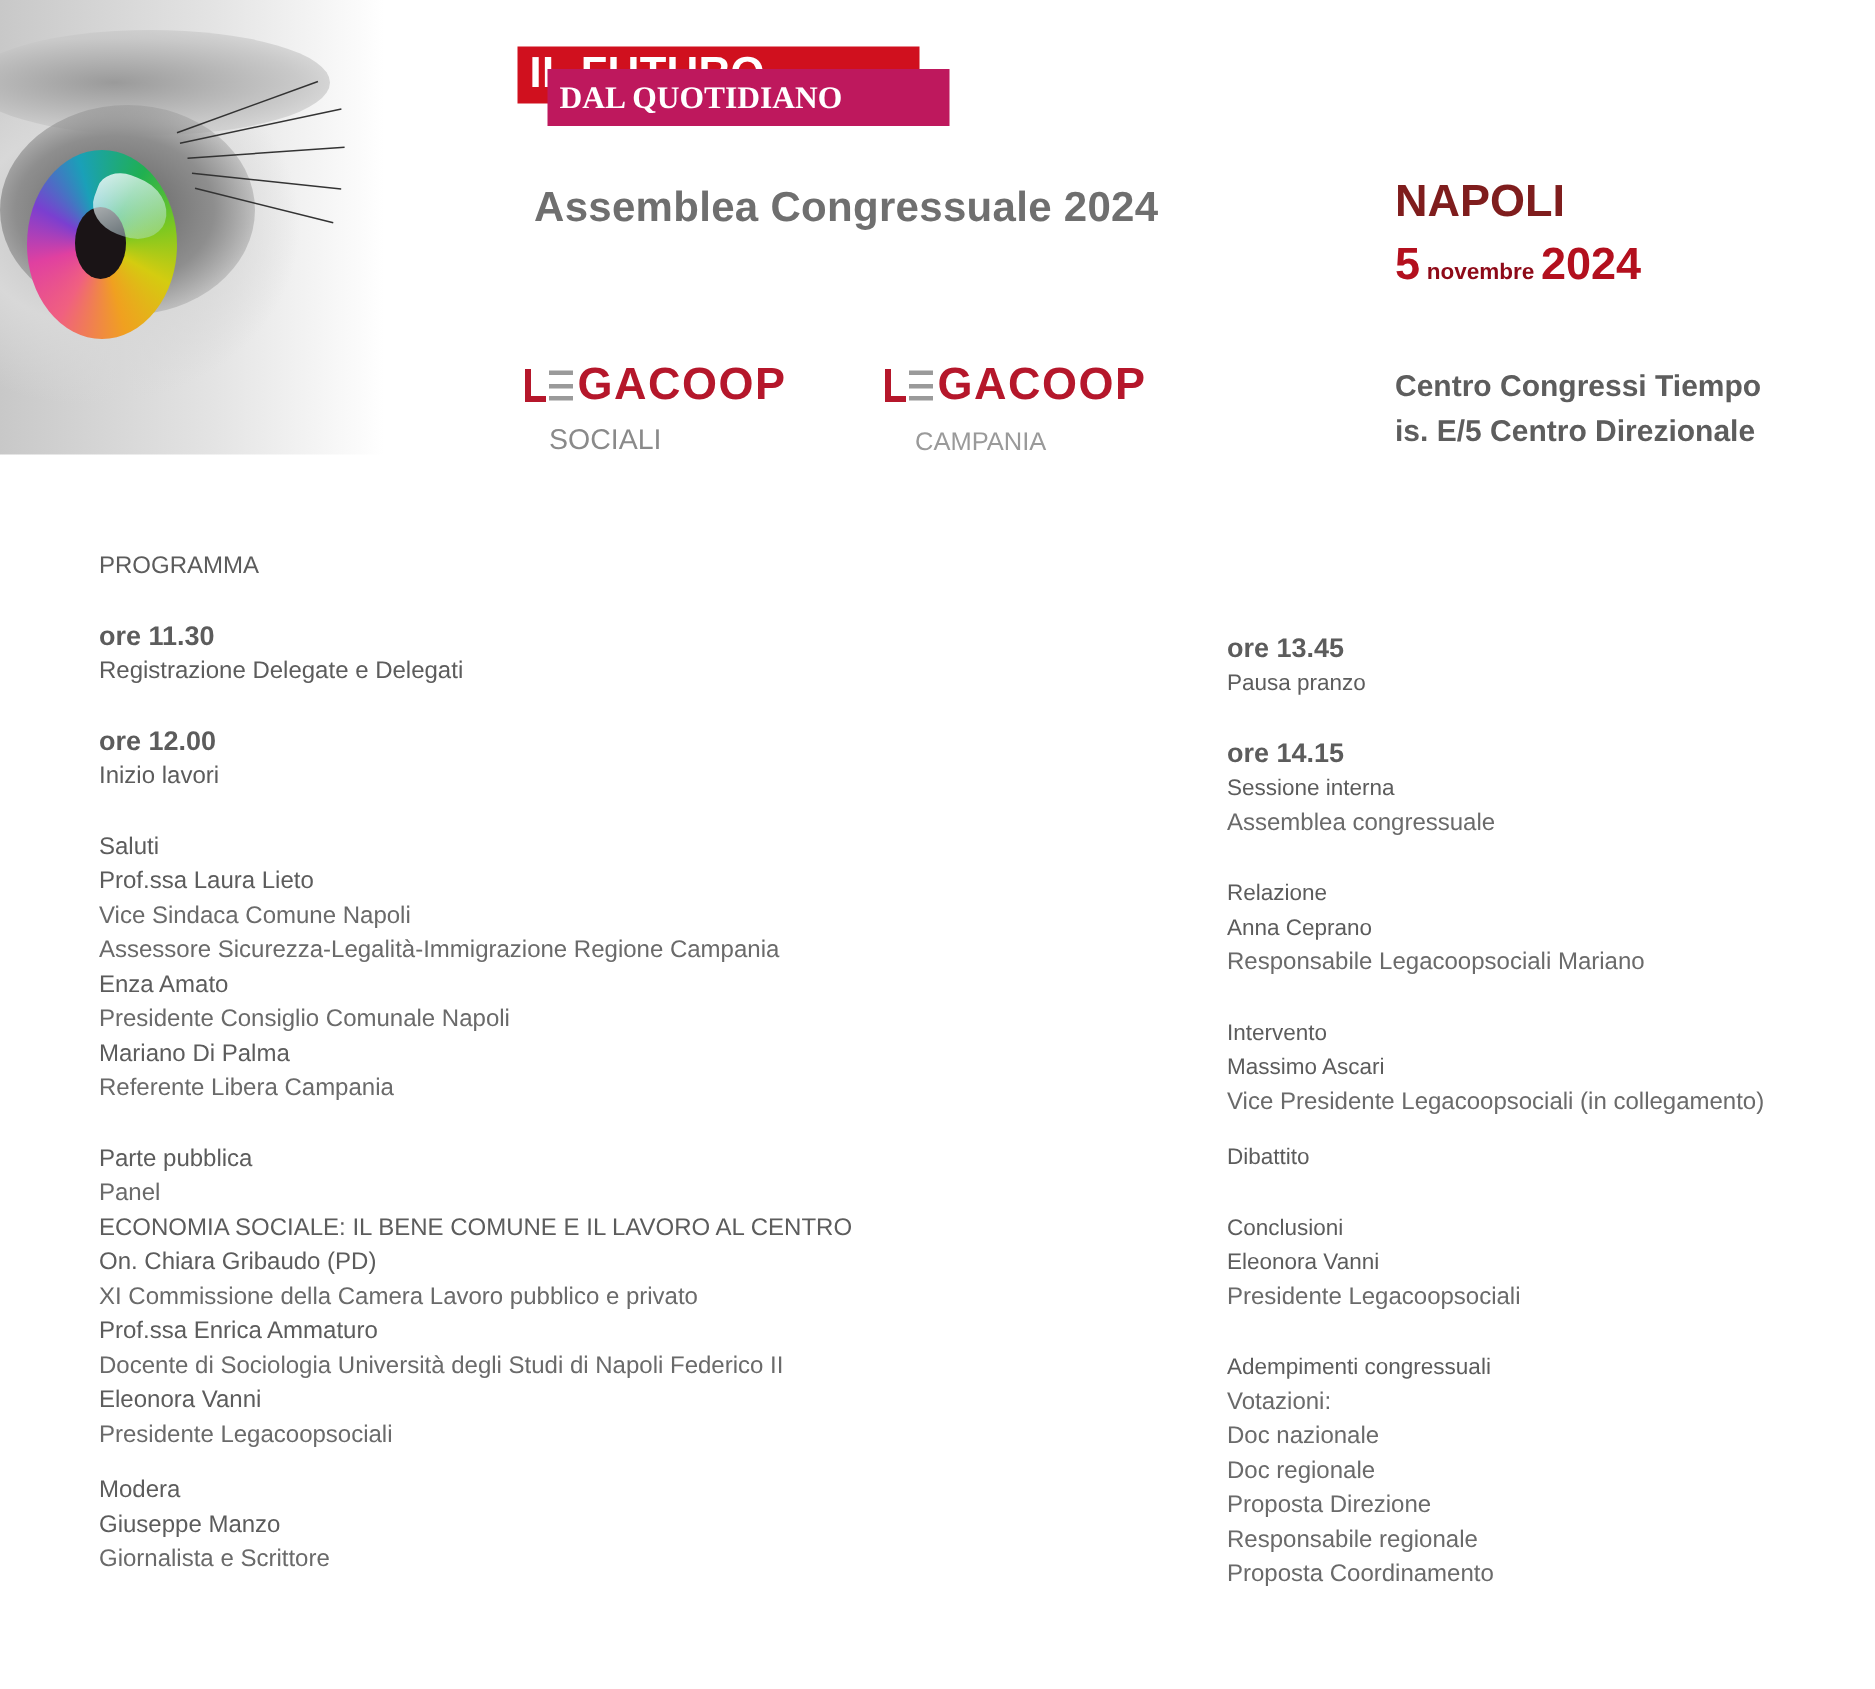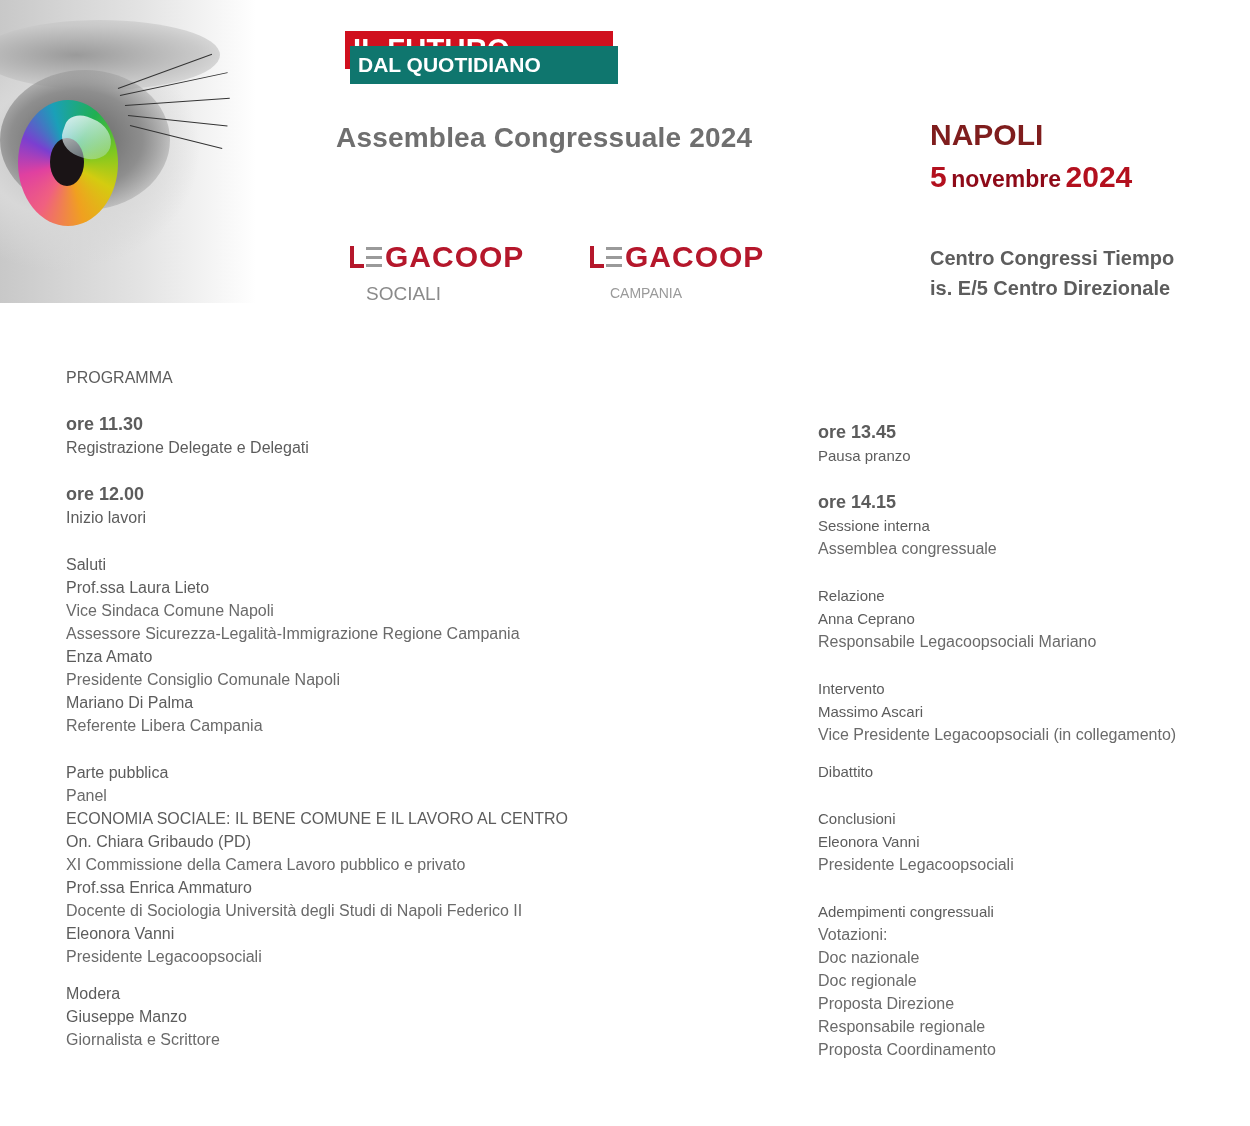--- a/index.html
+++ b/index.html
@@ -17,47 +17,47 @@
               background: radial-gradient(ellipse at 45% 50%, #5e5e5e 0%, #8e8e8e 50%, rgba(200,200,200,0) 85%); }
   .eye .iris { position:absolute; left:18px; top:100px; width:100px; height:126px; border-radius:50%;
                background: conic-gradient(from 300deg, #7a3fd0, #1aa0b8, #20b050, #7cc820, #d4cc10, #f0a020, #f06080, #e040a0, #7a3fd0); }
   .eye .pupil { position:absolute; left:50px; top:138px; width:34px; height:48px; border-radius:50%; background:#1a1416; }
   .eye .glint { position:absolute; left:62px; top:118px; width:50px; height:40px; border-radius:40% 60% 50% 50%;
                 background: linear-gradient(135deg, rgba(255,255,255,0.85), rgba(160,220,235,0.3)); transform:rotate(20deg); }
   .eye .lash { position:absolute; height:1px; background:#333; transform-origin:left center; }
 
   
   .banner1 { left:345px; top:3px; width:268px; height:38px; background:#d0101e;margin-top:28px; }
-  .banner2 { left:350px; top:46px; width:268px; height:38px; background:#0f766e; }
+  .banner2 { left:365px; top:46px; width:268px; height:38px; background:#be185d;font-family:Liberation Serif, serif; }
   .banner-text { position:absolute; left:8px; color:#fff; font-weight:bold; white-space:nowrap; }
   .b1 { top:2px; font-size:29px; letter-spacing:0.3px; }
   .b2 { top:7px; font-size:21px; }
 
-  .subtitle { left:336px; top:122px; font-size:28px; font-weight:bold; color:#6f6f6f; white-space:nowrap; letter-spacing:0.2px; }
+  .subtitle { left:356px; top:122px; font-size:28px; font-weight:bold; color:#6f6f6f; white-space:nowrap; letter-spacing:0.2px; }
 
   .city { left:930px; top:118px; font-size:30px; font-weight:bold; color:#7f1d1d; }
   .date { left:930px; top:160px; color:#b3101e; font-weight:bold; white-space:nowrap; }
   .date .num { font-size:30px; }
-  .date .month { font-size:23px; color:#8e0a18;margin-top:32px; }
+  .date .month { font-size:15px; color:#8e0a18;margin-top:32px; }
 
   .venue1 { left:930px; top:247px; font-size:20px; font-weight:bold; color:#5d5d5d; white-space:nowrap; }
   .venue2 { left:930px; top:277px; font-size:20px; font-weight:bold; color:#5d5d5d; white-space:nowrap; }
 
   .logo { white-space:nowrap; }
   .logo .word { font-size:30px; font-weight:bold; color:#b5172b; letter-spacing:1px; display:flex; align-items:center; }
   .logo .e { display:inline-flex; flex-direction:column; justify-content:space-between; width:16px; height:20px; margin-right:3px; }
   .logo .e span { display:block; height:3px; background:#9a9a9a; }
   .logo .e span:first-child, .logo .e span:last-child { background:#9a9a9a; }
   .logo .l { display:inline-block; width:4px; height:22px; background:#b5172b; margin-right:0; position:relative; }
   .logo .l::after { content:""; position:absolute; left:0; bottom:0; width:14px; height:4px; background:#b5172b; }
   .logo .sub { font-size:19px; color:#8a8a8a; }
   .logo-a { left:350px; top:240px; }
   .logo-a .sub { position:absolute; left:16px; top:43px; }
   .logo-b { left:590px; top:240px; }
-  .logo-b .sub { position:absolute; left:20px; top:45px; font-size:14px; color:#9a9a9a;text-align:right; }
+  .logo-b .sub { position:absolute; left:20px; top:45px; font-size:17px; color:#9a9a9a;text-align:right; }
 
   
   .col { position:absolute; font-size:16px; line-height:23px; color:#5c5c5c; }
   .col-left { left:66px; top:366px; width:700px; }
   .col-right { left:818px; top:421px; width:420px; }
   .b { font-weight:normal; }
   .t { font-weight:bold; font-size:18px; }
   .n { font-weight:normal; color:#6a6a6a; }
   .gap { height:24px; }
   .gap-s { height:14px; }

